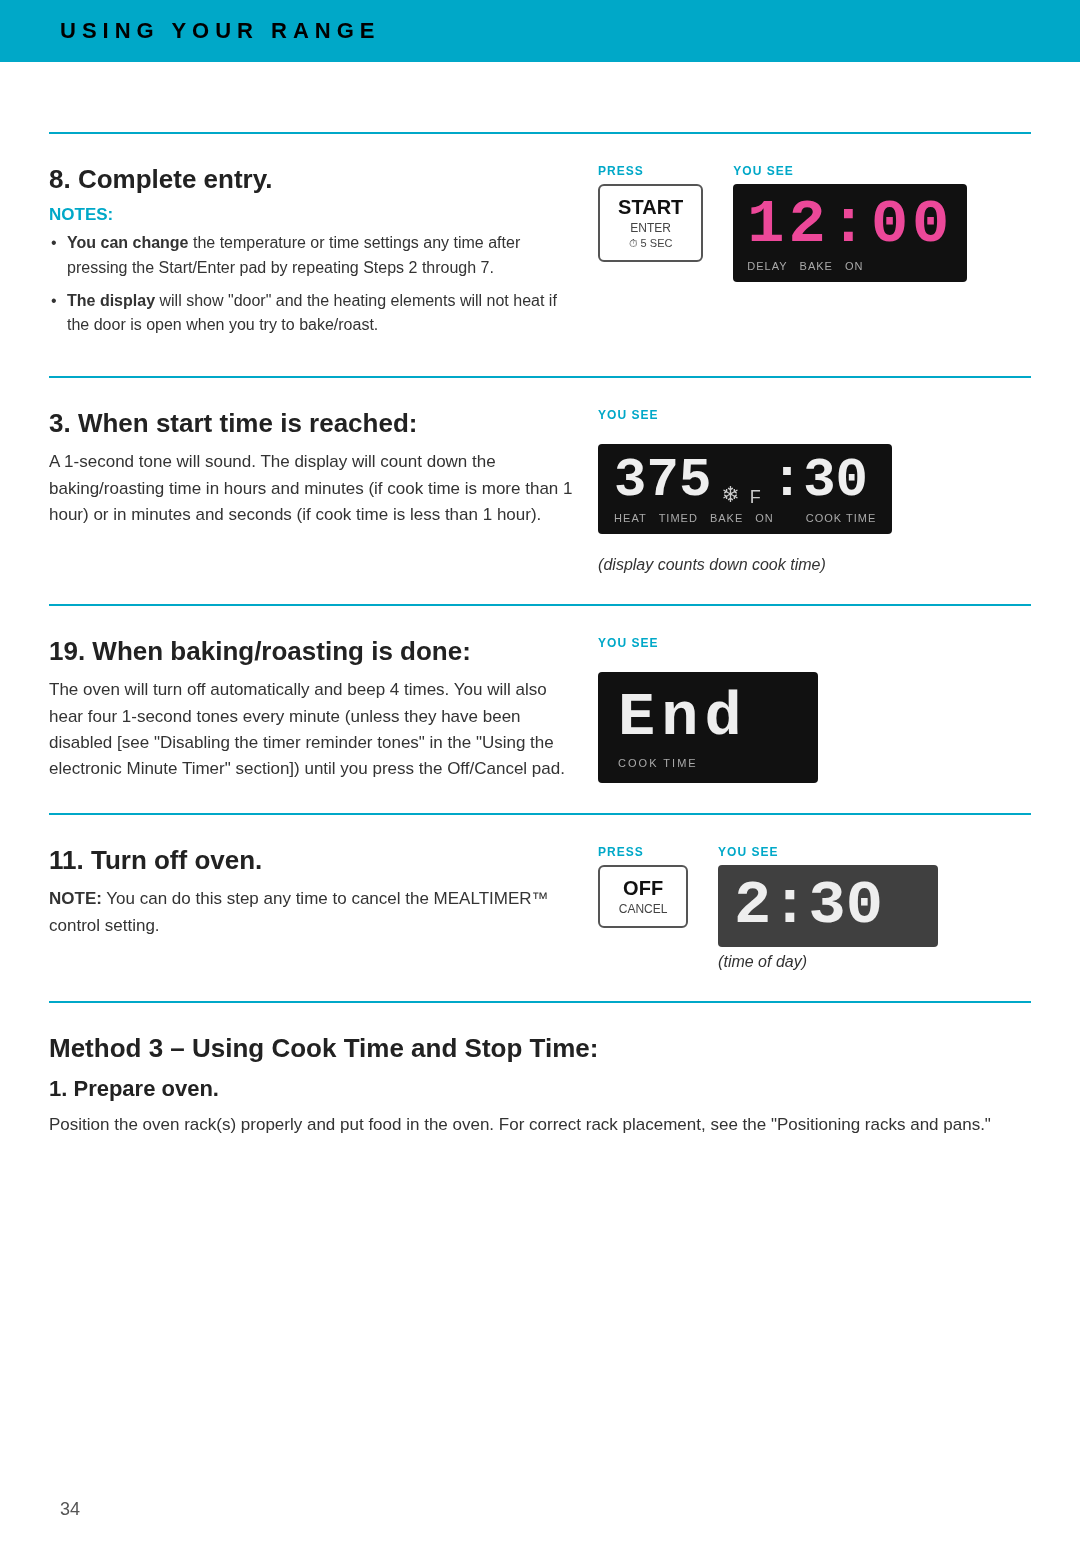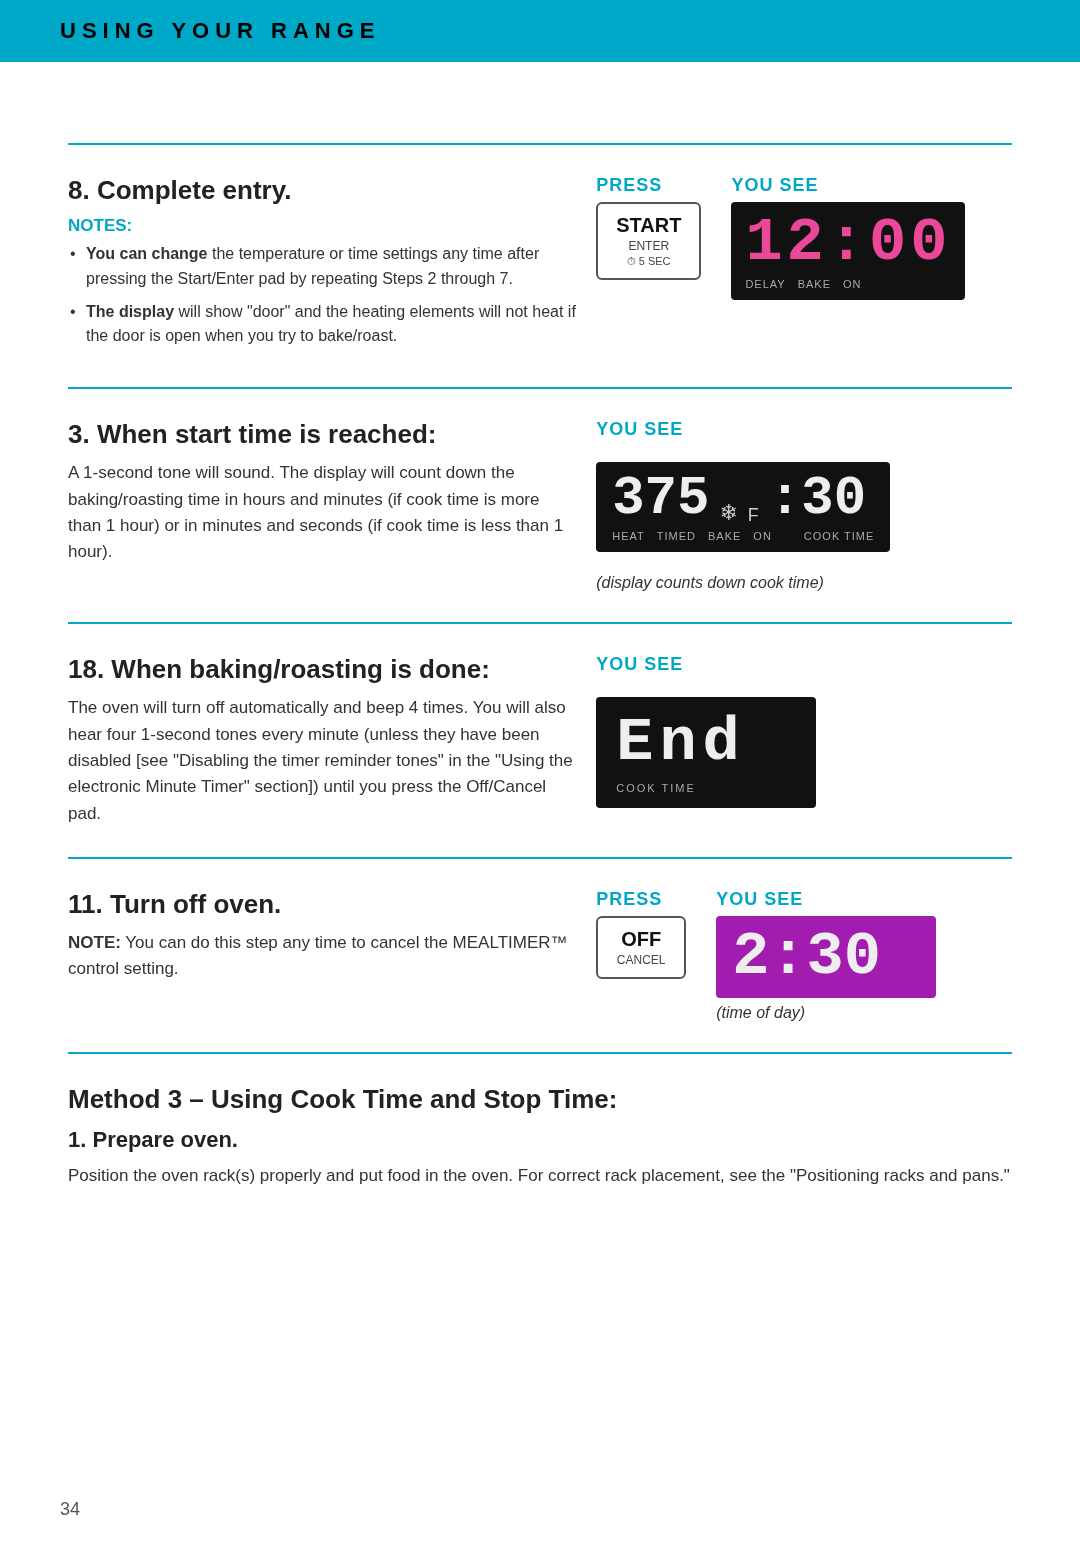--- a/index.html
+++ b/index.html
@@ -17,22 +17,21 @@
       background: #00a8c8;
       padding: 18px 60px;
       letter-spacing: 6px;
       font-size: 22px;
       font-weight: bold;
       color: #000000;
       text-transform: uppercase;
     }
 
     .page-content {
-      padding: 40px 68px;
-      margin-top: 11px;
+      padding: 40px 49px;
     }
 
     
     .section-divider {
       border: none;
       border-top: 2px solid #00a8c8;
       margin: 30px 0;
     }
 
     
@@ -89,21 +88,21 @@
       margin-bottom: 8px;
     }
     .notes-item::before {
       content: "•";
       position: absolute;
       left: 2px;
       color: #333;
     }
 
     .col-label {
-      font-size: 18px;
+      font-size: 12px;
       font-weight: bold;
       color: #00a8c8;
       margin-bottom: 6px;
       letter-spacing: 1px;
     }
 
     
     .btn-start {
       background: #fff;
       border: 2px solid #555;
@@ -217,21 +216,21 @@
     }
     .display-end .end-label {
       font-size: 11px;
       color: #aaa;
       letter-spacing: 2px;
       margin-top: 4px;
     }
 
     
     .display-230 {
-      background: #a21caf;
+      background: #404040;
       color: #eee;
       border-radius: 4px;
       padding: 10px 16px;
       min-width: 220px;
     }
     .display-230 .time-text {
       font-size: 62px;
       font-weight: bold;
       font-family: 'Courier New', monospace;
       color: #eee;
@@ -362,21 +361,21 @@
           <span style="margin-left:20px;">COOK  TIME</span>
         </div>
       </div>
       <div class="caption-text">(display counts down cook time)</div>
     </div>
   </div>
 
   <hr class="section-divider">
   <div class="section-row">
     <div class="section-left">
-      <div class="step-title">18. When baking/roasting is done:</div>
+      <div class="step-title">19. When baking/roasting is done:</div>
       <div class="step-body">The oven will turn off automatically and beep 4 times. You will also hear four 1-second tones every minute (unless they have been disabled [see "Disabling the timer reminder tones" in the "Using the electronic Minute Timer" section]) until you press the Off/Cancel pad.</div>
     </div>
     <div class="section-right">
       <div class="col-label">YOU SEE</div>
       <div class="display-end">
         <div class="end-text">End</div>
         <div class="end-label">COOK  TIME</div>
       </div>
     </div>
   </div>

